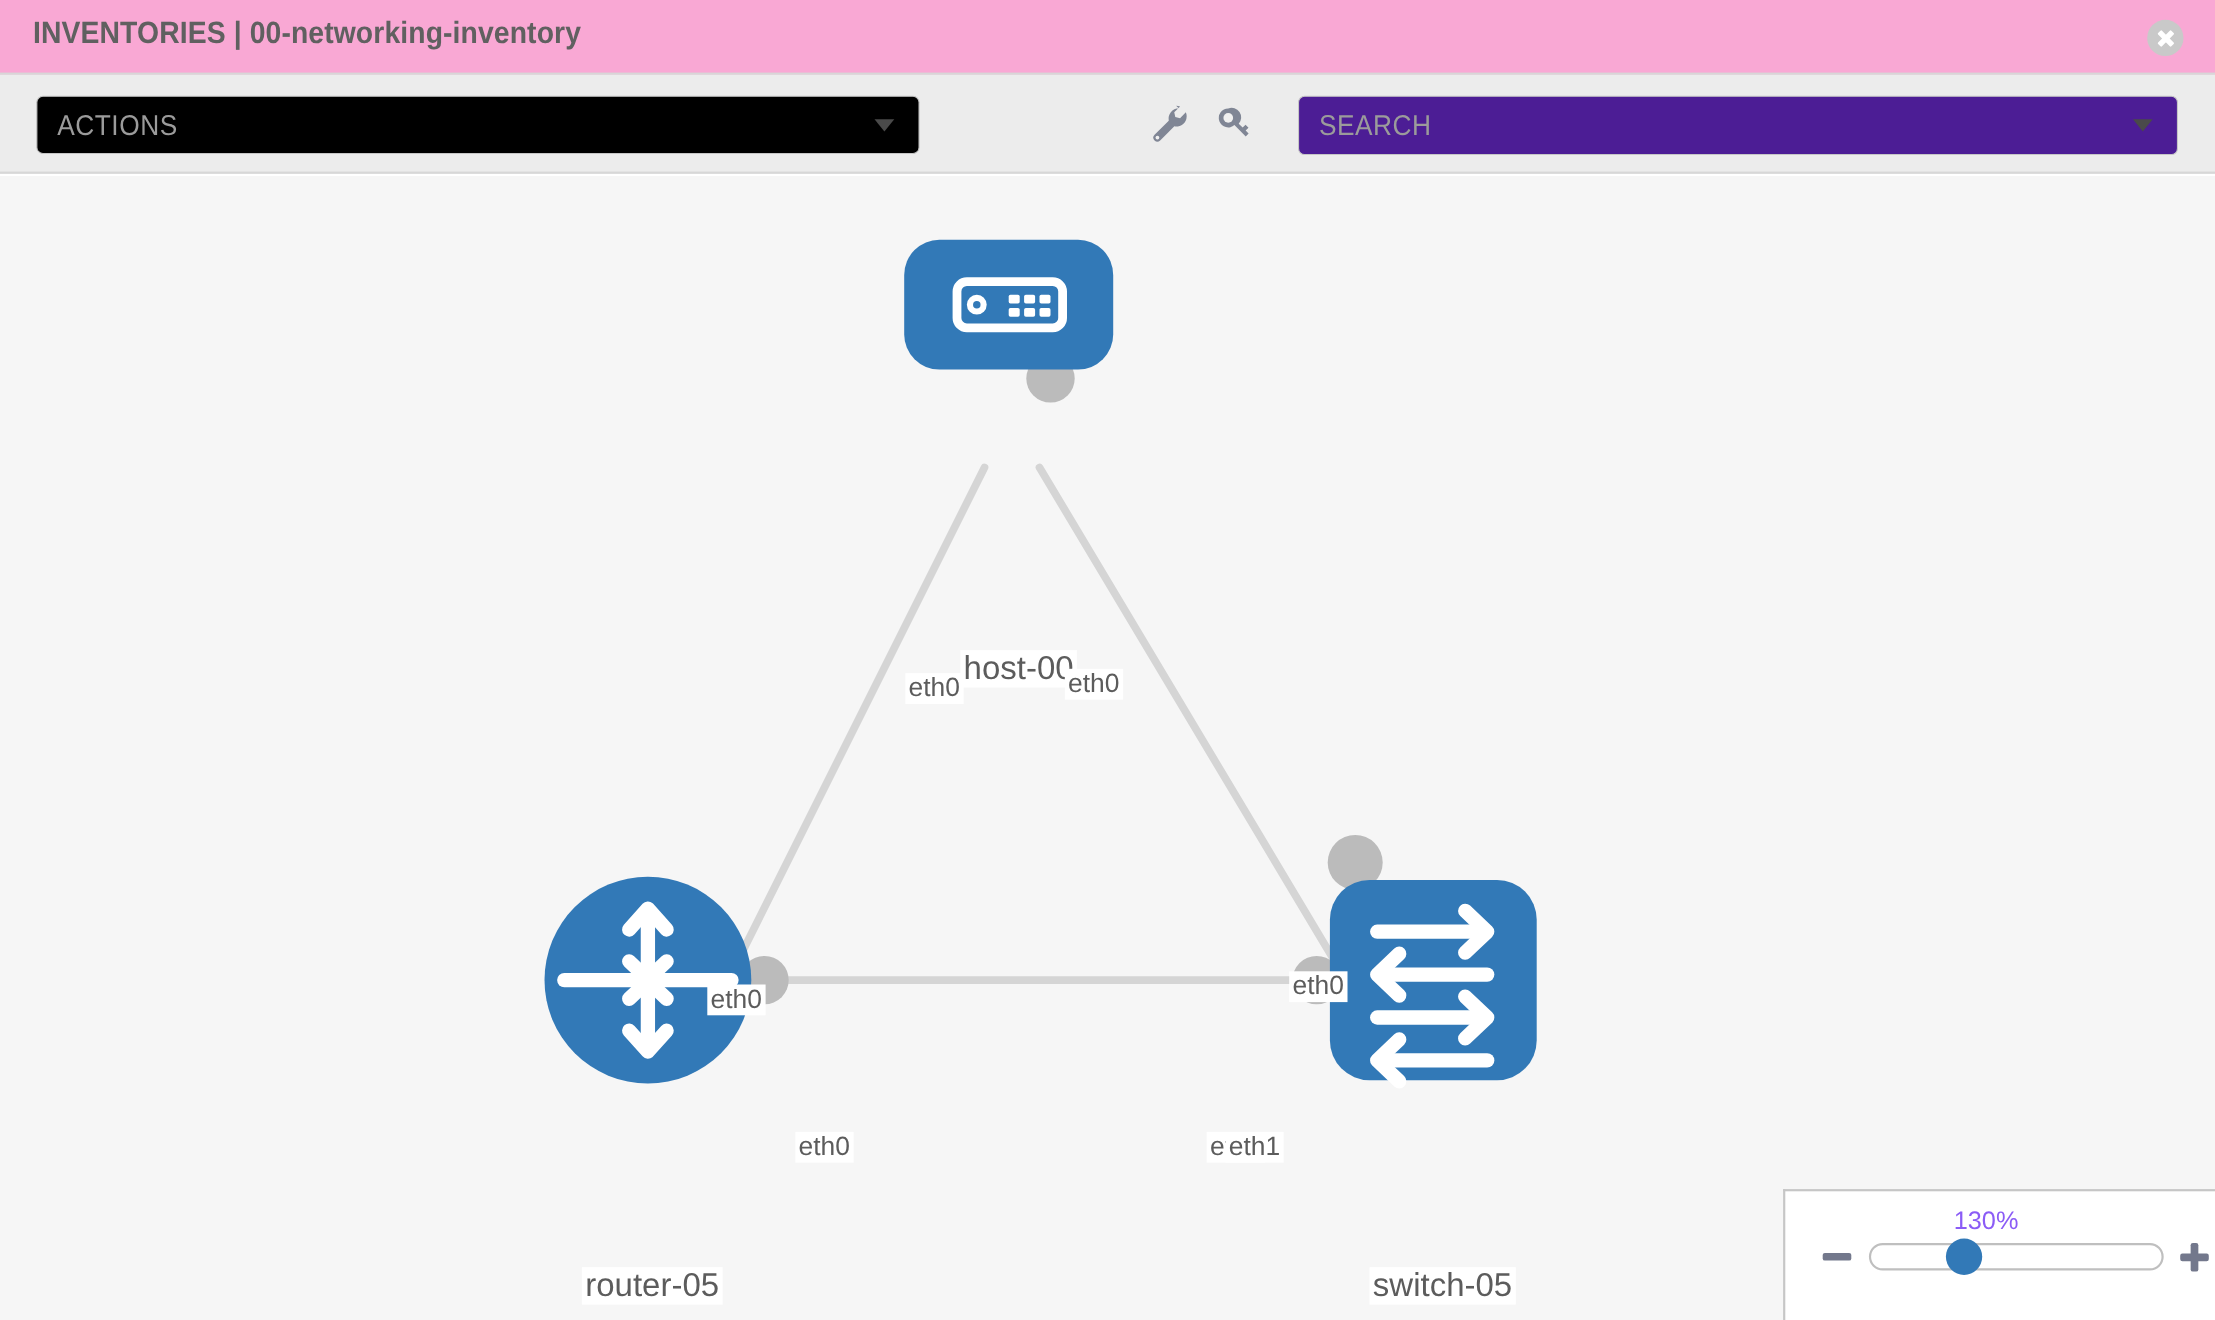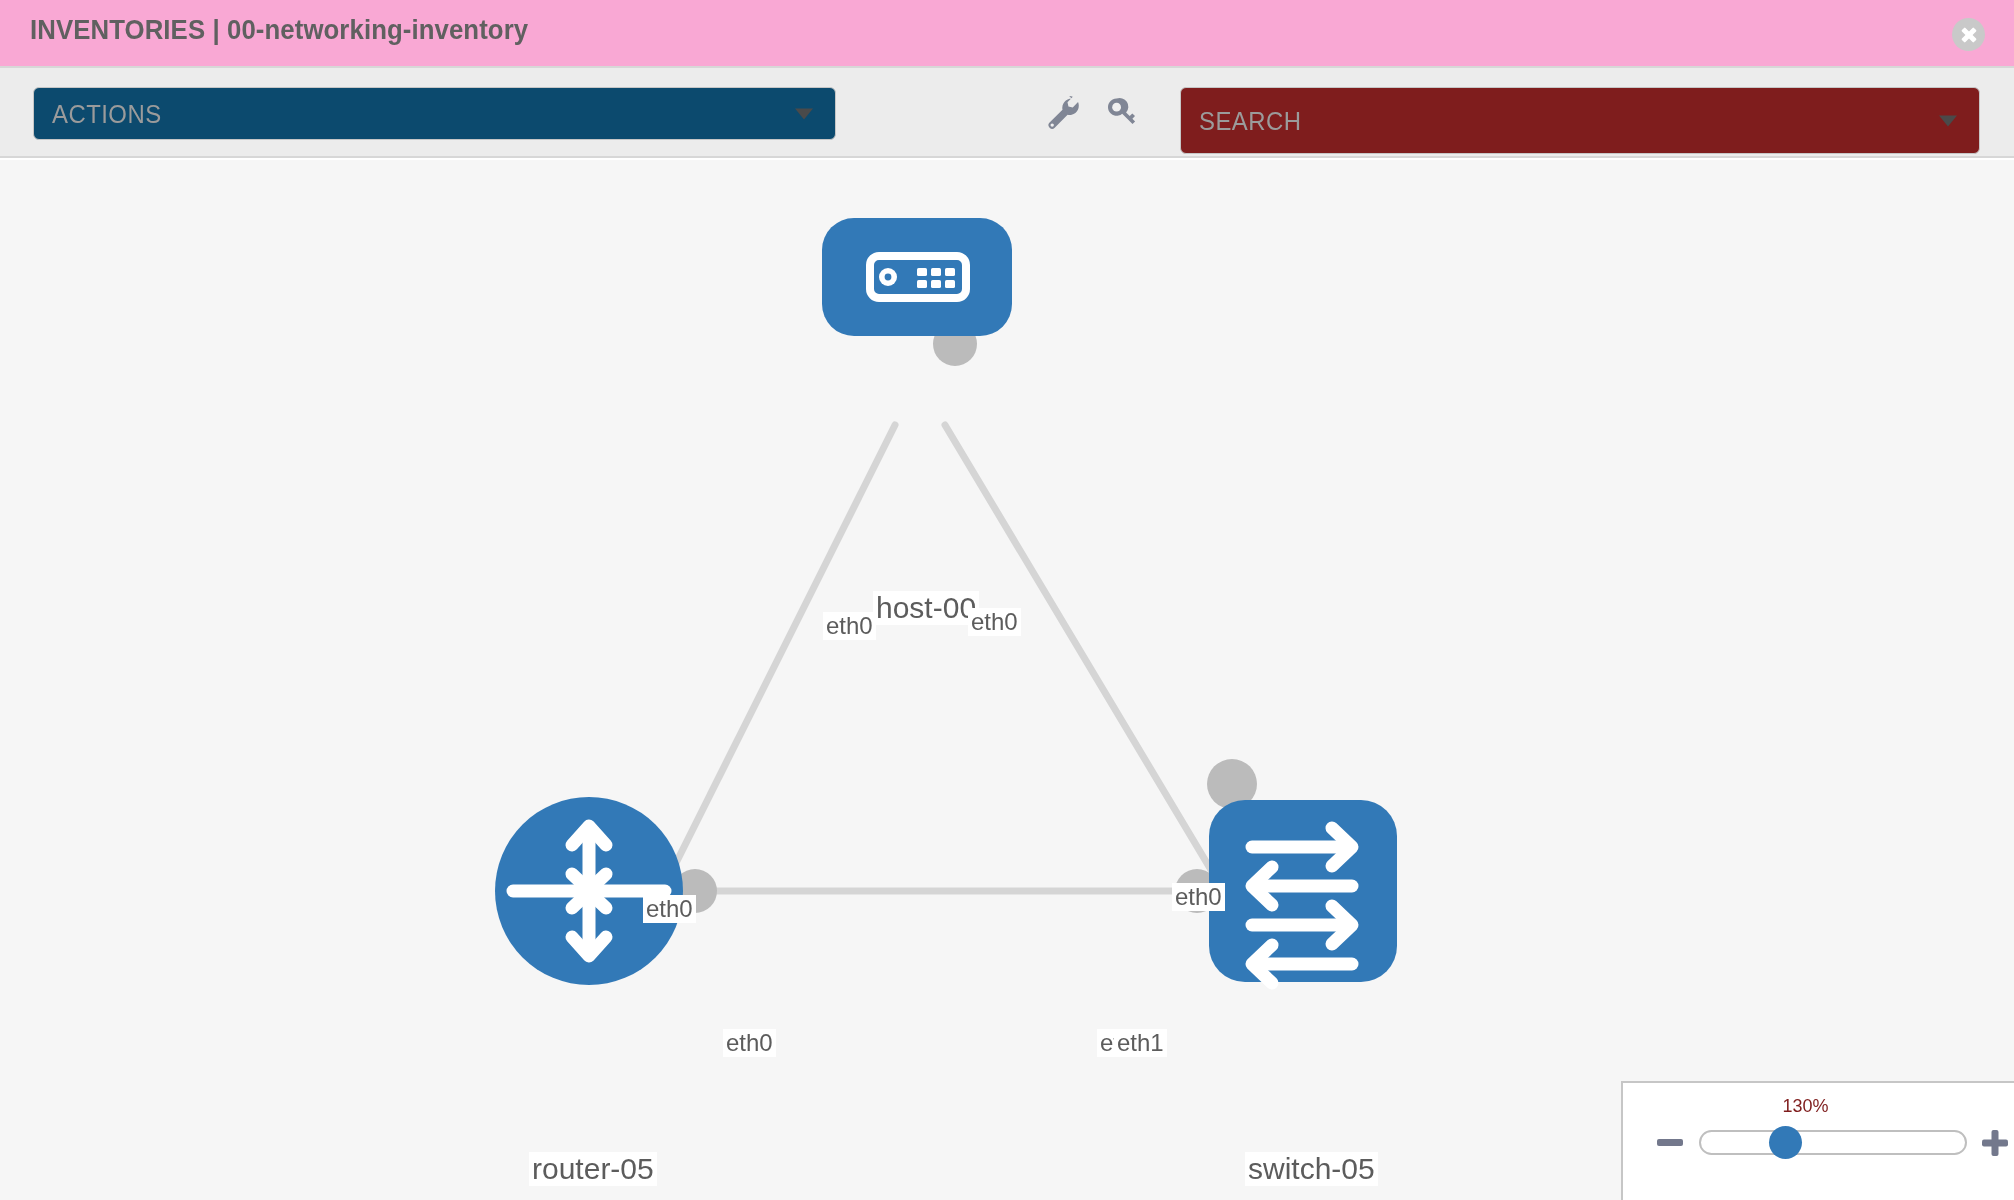--- a/index.html
+++ b/index.html
@@ -63,21 +63,21 @@
     position: absolute;
     left: 0; top: 68px;
     width: 2014px; height: 90px;
     background: #ececec;
     border-bottom: 2px solid #d7d7d7;
   }
   .dropdown {
     position: absolute;
     left: 33px; top: 19px;
     width: 803px; height: 53px;
-    background: #0c4a6e;
+    background: #000000;
     border: 1px solid #c6c6c6;
     border-radius: 6px;
     cursor: pointer;
   }
   .dropdown-label {
     position: absolute;
     left: 18px; top: 50%;
     transform: translateY(-50%) scaleX(0.92);
     transform-origin: left center;
     font-family: "Liberation Sans Narrow", "Liberation Sans", sans-serif;
@@ -102,22 +102,22 @@
     width: 46px; height: 46px;
     cursor: pointer;
   }
   .tool-icon svg { display: block; width: 100%; height: 100%; }
   .icon-wrench { left: 1039px; }
   .icon-key    { left: 1098px; }
 
   .searchbox {
     position: absolute;
     left: 1180px; top: 19px;
-    width: 800px; height: 67px;
-    background: #7f1d1d;
+    width: 800px; height: 54px;
+    background: #4c1d95;
     border: 1px solid #c6c6c6;
     border-radius: 6px;
     cursor: text;
   }
   .search-label {
     position: absolute;
     left: 18px; top: 50%;
     transform: translateY(-50%) scaleX(0.92);
     transform-origin: left center;
     font-family: "Liberation Sans Narrow", "Liberation Sans", sans-serif;
@@ -157,22 +157,22 @@
     background: #ffffff;
     border: 2px solid #c6c6c6;
     border-right: none;
     border-bottom: none;
   }
   .zoom-value {
     position: absolute;
     left: 0; top: 13px;
     width: 345px;
     text-align: center;
-    font-size: 18px;
-    color: #7f1d1d;
+    font-size: 23px;
+    color: #8b5cf6;
     padding-left: 20px;
   }
   .zoom-minus {
     position: absolute;
     left: 34px; top: 56px;
     width: 26px; height: 7px;
     background: #73788c;
     border-radius: 2px;
     cursor: pointer;
   }

